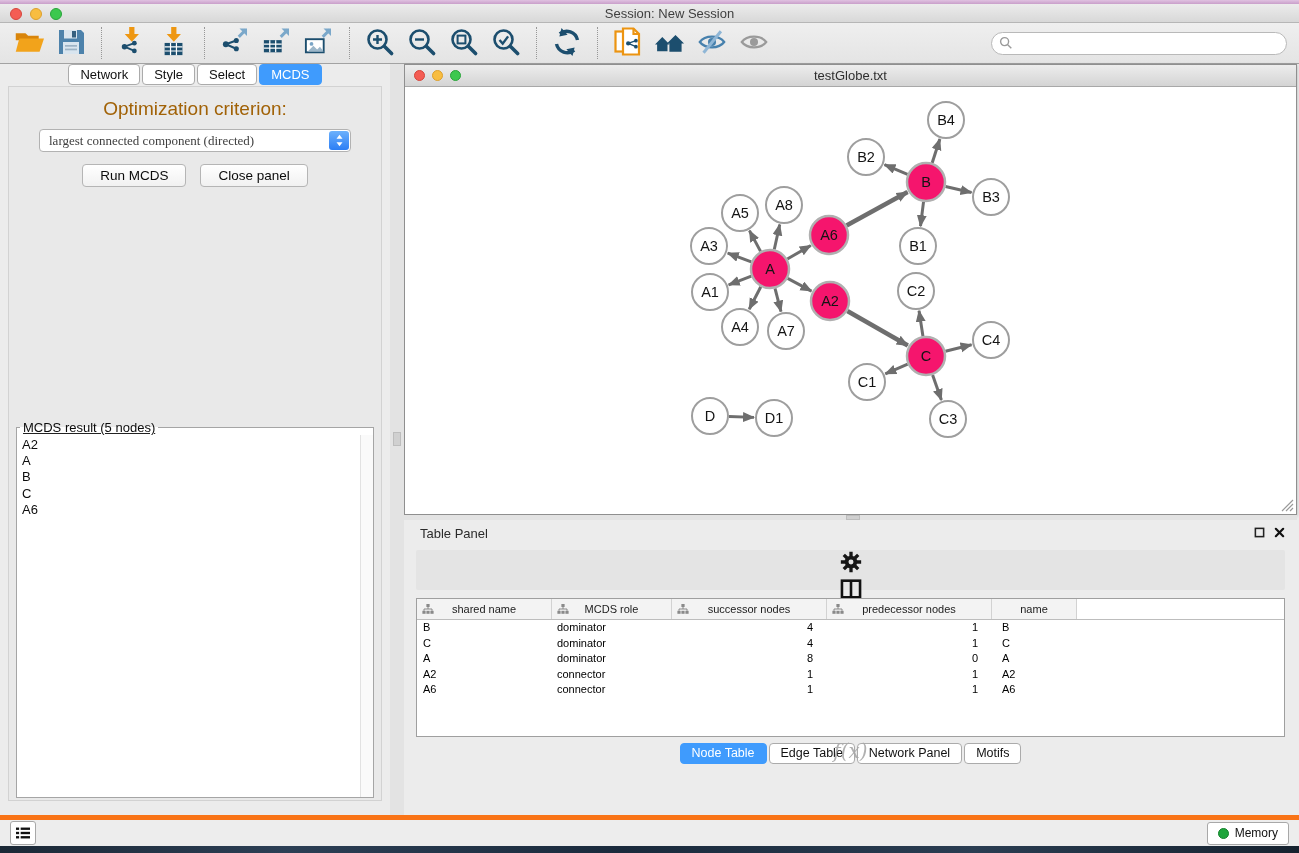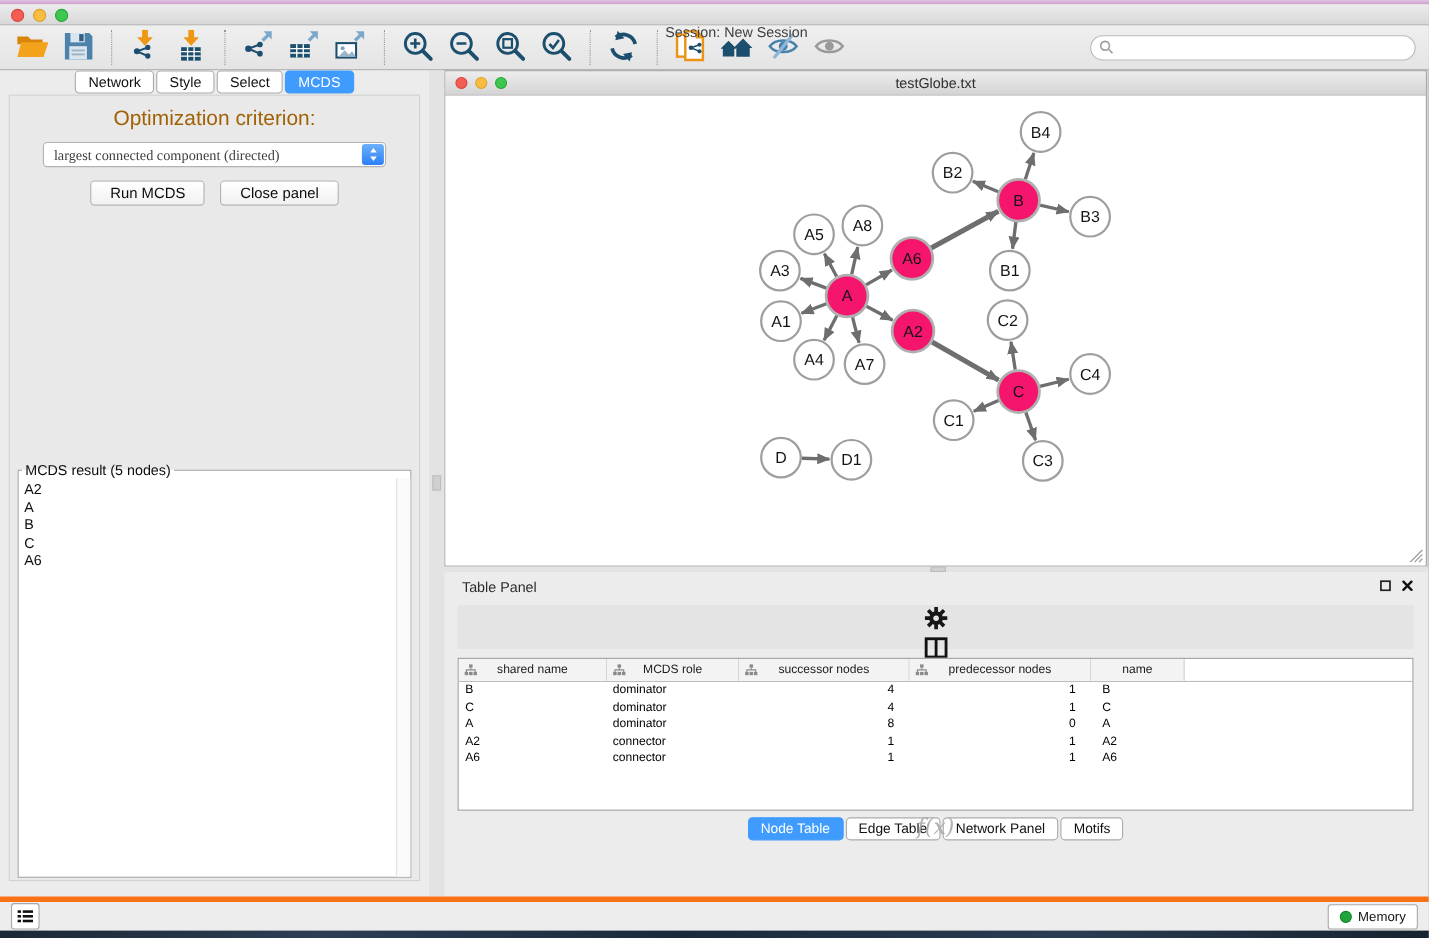--- a/index.html
+++ b/index.html
@@ -6,21 +6,21 @@
   body { font-family:"Liberation Sans","DejaVu Sans",sans-serif; background:#444; }
   .screen { position:relative; width:1299px; height:853px; background:#ececec; overflow:hidden; font-size:13px; color:#222; }
 
   
   .desktop-top { height:4px; background:linear-gradient(#e0c2e1,#c99fca); }
   .desktop-bottom { position:absolute; left:0; right:0; bottom:0; height:7px;
     background:linear-gradient(90deg,#1b2836,#2c3f55 22%,#1a2a3c 48%,#2a3d52 75%,#16222f); }
 
   
   .titlebar { position:relative; height:19px; background:linear-gradient(#ececec,#d8d8d8); border-bottom:1px solid #b6b6b6; }
-  .titlebar .title { position:absolute; left:0; right:0; top:18px; text-align:center; font-size:13px; color:#3f3f3f;padding-left:40px; }
+  .titlebar .title { position:absolute; left:0; right:0; top:2px; text-align:center; font-size:13px; color:#3f3f3f;padding-left:40px; }
   .lights { position:absolute; left:10px; top:4px; display:flex; gap:8px; }
   .light { width:12px; height:12px; border-radius:50%; }
   .light.red { background:#f45d54; border:1px solid #d6453c; }
   .light.yellow { background:#f8bd41; border:1px solid #dda02c; }
   .light.green { background:#3cc84e; border:1px solid #28a439; }
 
   
   .toolbar { display:flex; align-items:center; height:41px; background:linear-gradient(#efefef,#e4e4e4); border-bottom:1px solid #a2a2a2; padding:0 8px; }
   .tb-btn { width:42px; height:36px; display:flex; align-items:center; justify-content:center; background:none; border:none; cursor:default; }
   .tb-btn svg { width:30px; height:30px; }
@@ -40,21 +40,21 @@
   .win-ctrls svg { width:11px; height:11px; }
   .tabs-row { display:flex; justify-content:center; gap:2px; height:21px; }
   .tab { padding:2px 11px; font-size:13px; background:#fff; border:1px solid #ababab; border-radius:4px; color:#111; line-height:15px; }
   .tab.active { background:#3f9bfd; border-color:#3f9bfd; color:#fff; }
   .cp-inner { flex:1; margin:1px 8px 14px 8px; border:1px solid #d2d2d2; background:#e9e9e9; position:relative; }
   .opt-label { text-align:center; margin-top:11px; font-size:19px; color:#a16207; }
   .dropdown { position:relative; margin:9px auto 0 auto; width:312px; height:23px; background:#fff; border:1px solid #b2b2b2; border-radius:4px; display:flex; align-items:center; padding-left:9px; font-size:13px; color:#404040;font-family:Liberation Serif, serif; }
   .dropdown .stepper { position:absolute; right:1px; top:1px; bottom:1px; width:20px; border-radius:3px; background:linear-gradient(#6cb1fc,#2c7ef5); display:flex; align-items:center; justify-content:center; }
   .btn-row { display:flex; justify-content:center; gap:14px; margin-top:12px; }
   .push-btn { height:23px; padding:0 17px; background:linear-gradient(#ffffff,#f1f1f1); border:1px solid #b5b5b5; border-radius:4px; font-size:13.5px; color:#0c0c0c; font-family:inherit; }
-  .result-box { position:absolute; left:7px; right:7px; top:333px; bottom:2px; border:1px solid #a5a5a5; background:#fff; }
+  .result-box { position:absolute; left:7px; right:7px; top:333px; bottom:2px; border:1px solid #a5a5a5; background:#fff;text-decoration:underline; }
   .result-box legend { font-size:13px; color:#0c0c0c; margin-left:3px; padding:0 3px; background:transparent; }
   .result-list { position:absolute; left:0; right:13px; top:0; bottom:0; padding:2px 0 0 5px; font-size:13px; color:#0c0c0c; overflow:hidden; }
   .result-list div { line-height:16.2px; }
   .result-scroll { position:absolute; right:0; top:0; bottom:0; width:13px; background:#fafafa; border-left:1px solid #e2e2e2; }
 
   
   .divider-v { width:14px; background:#e3e3e3; position:relative; }
   .divider-v .grip { position:absolute; left:3px; top:368px; width:8px; height:14px; background:#d0d0d0; border:1px solid #bdbdbd; }
 
   

